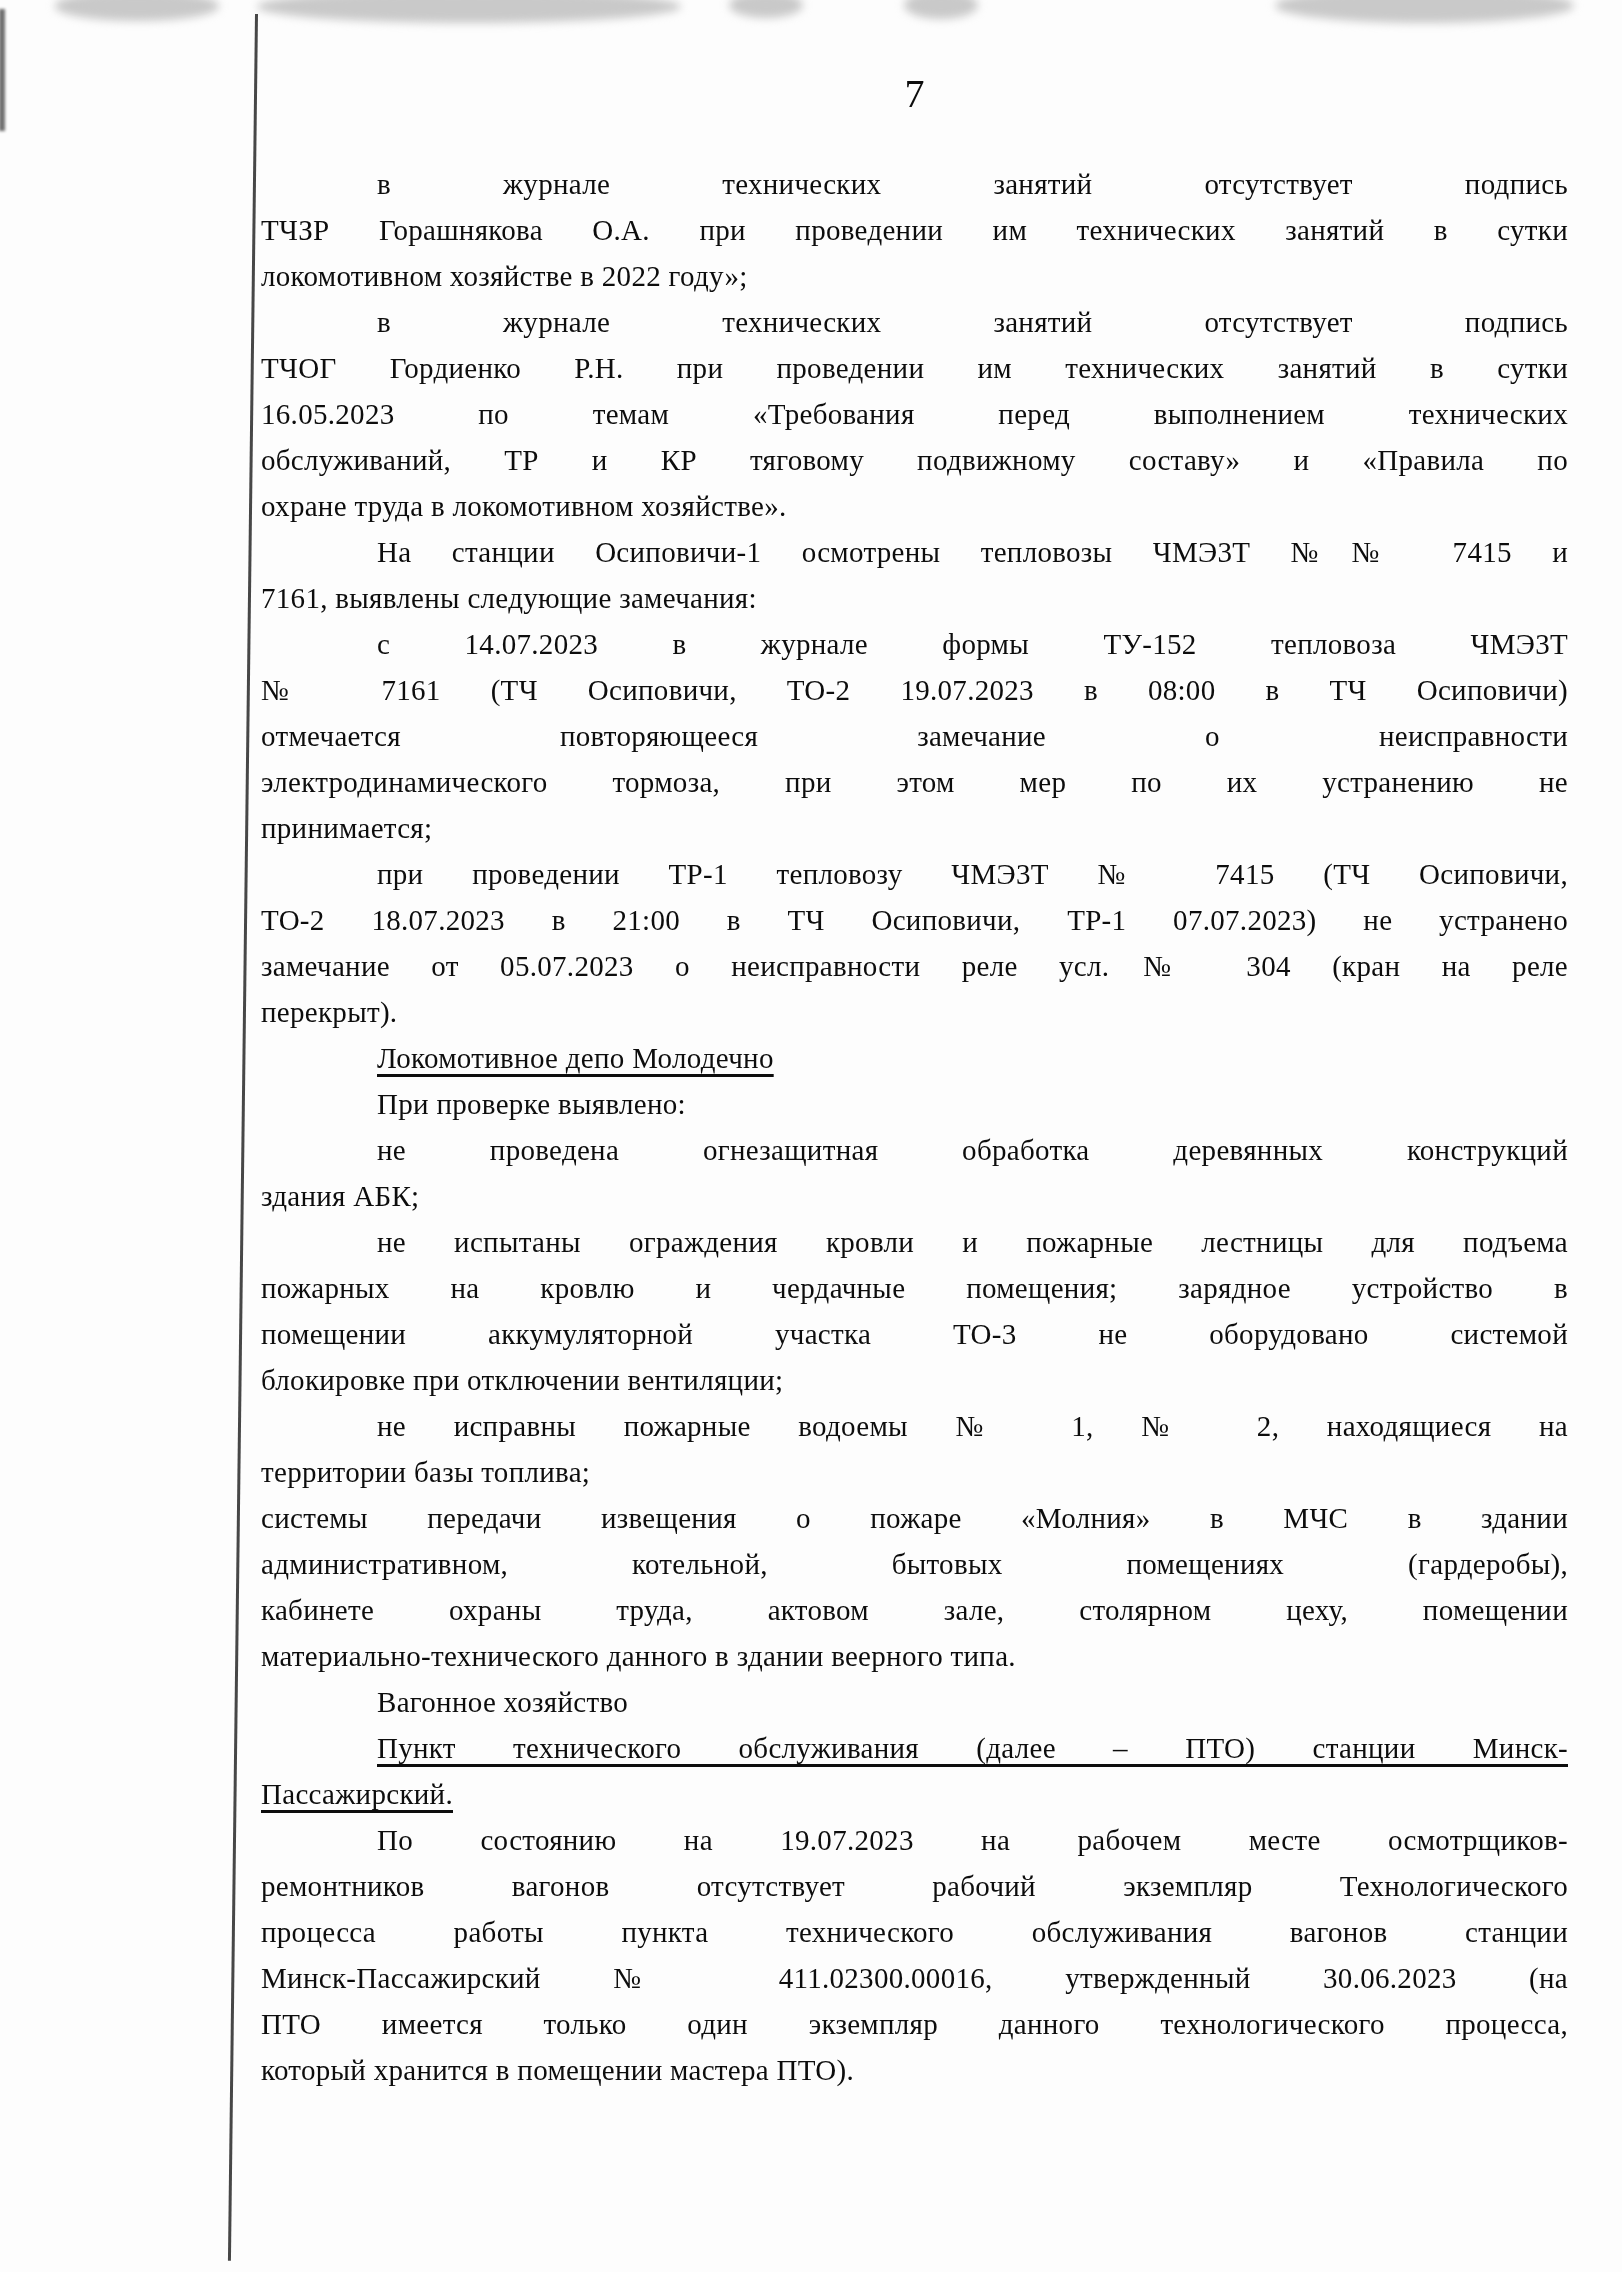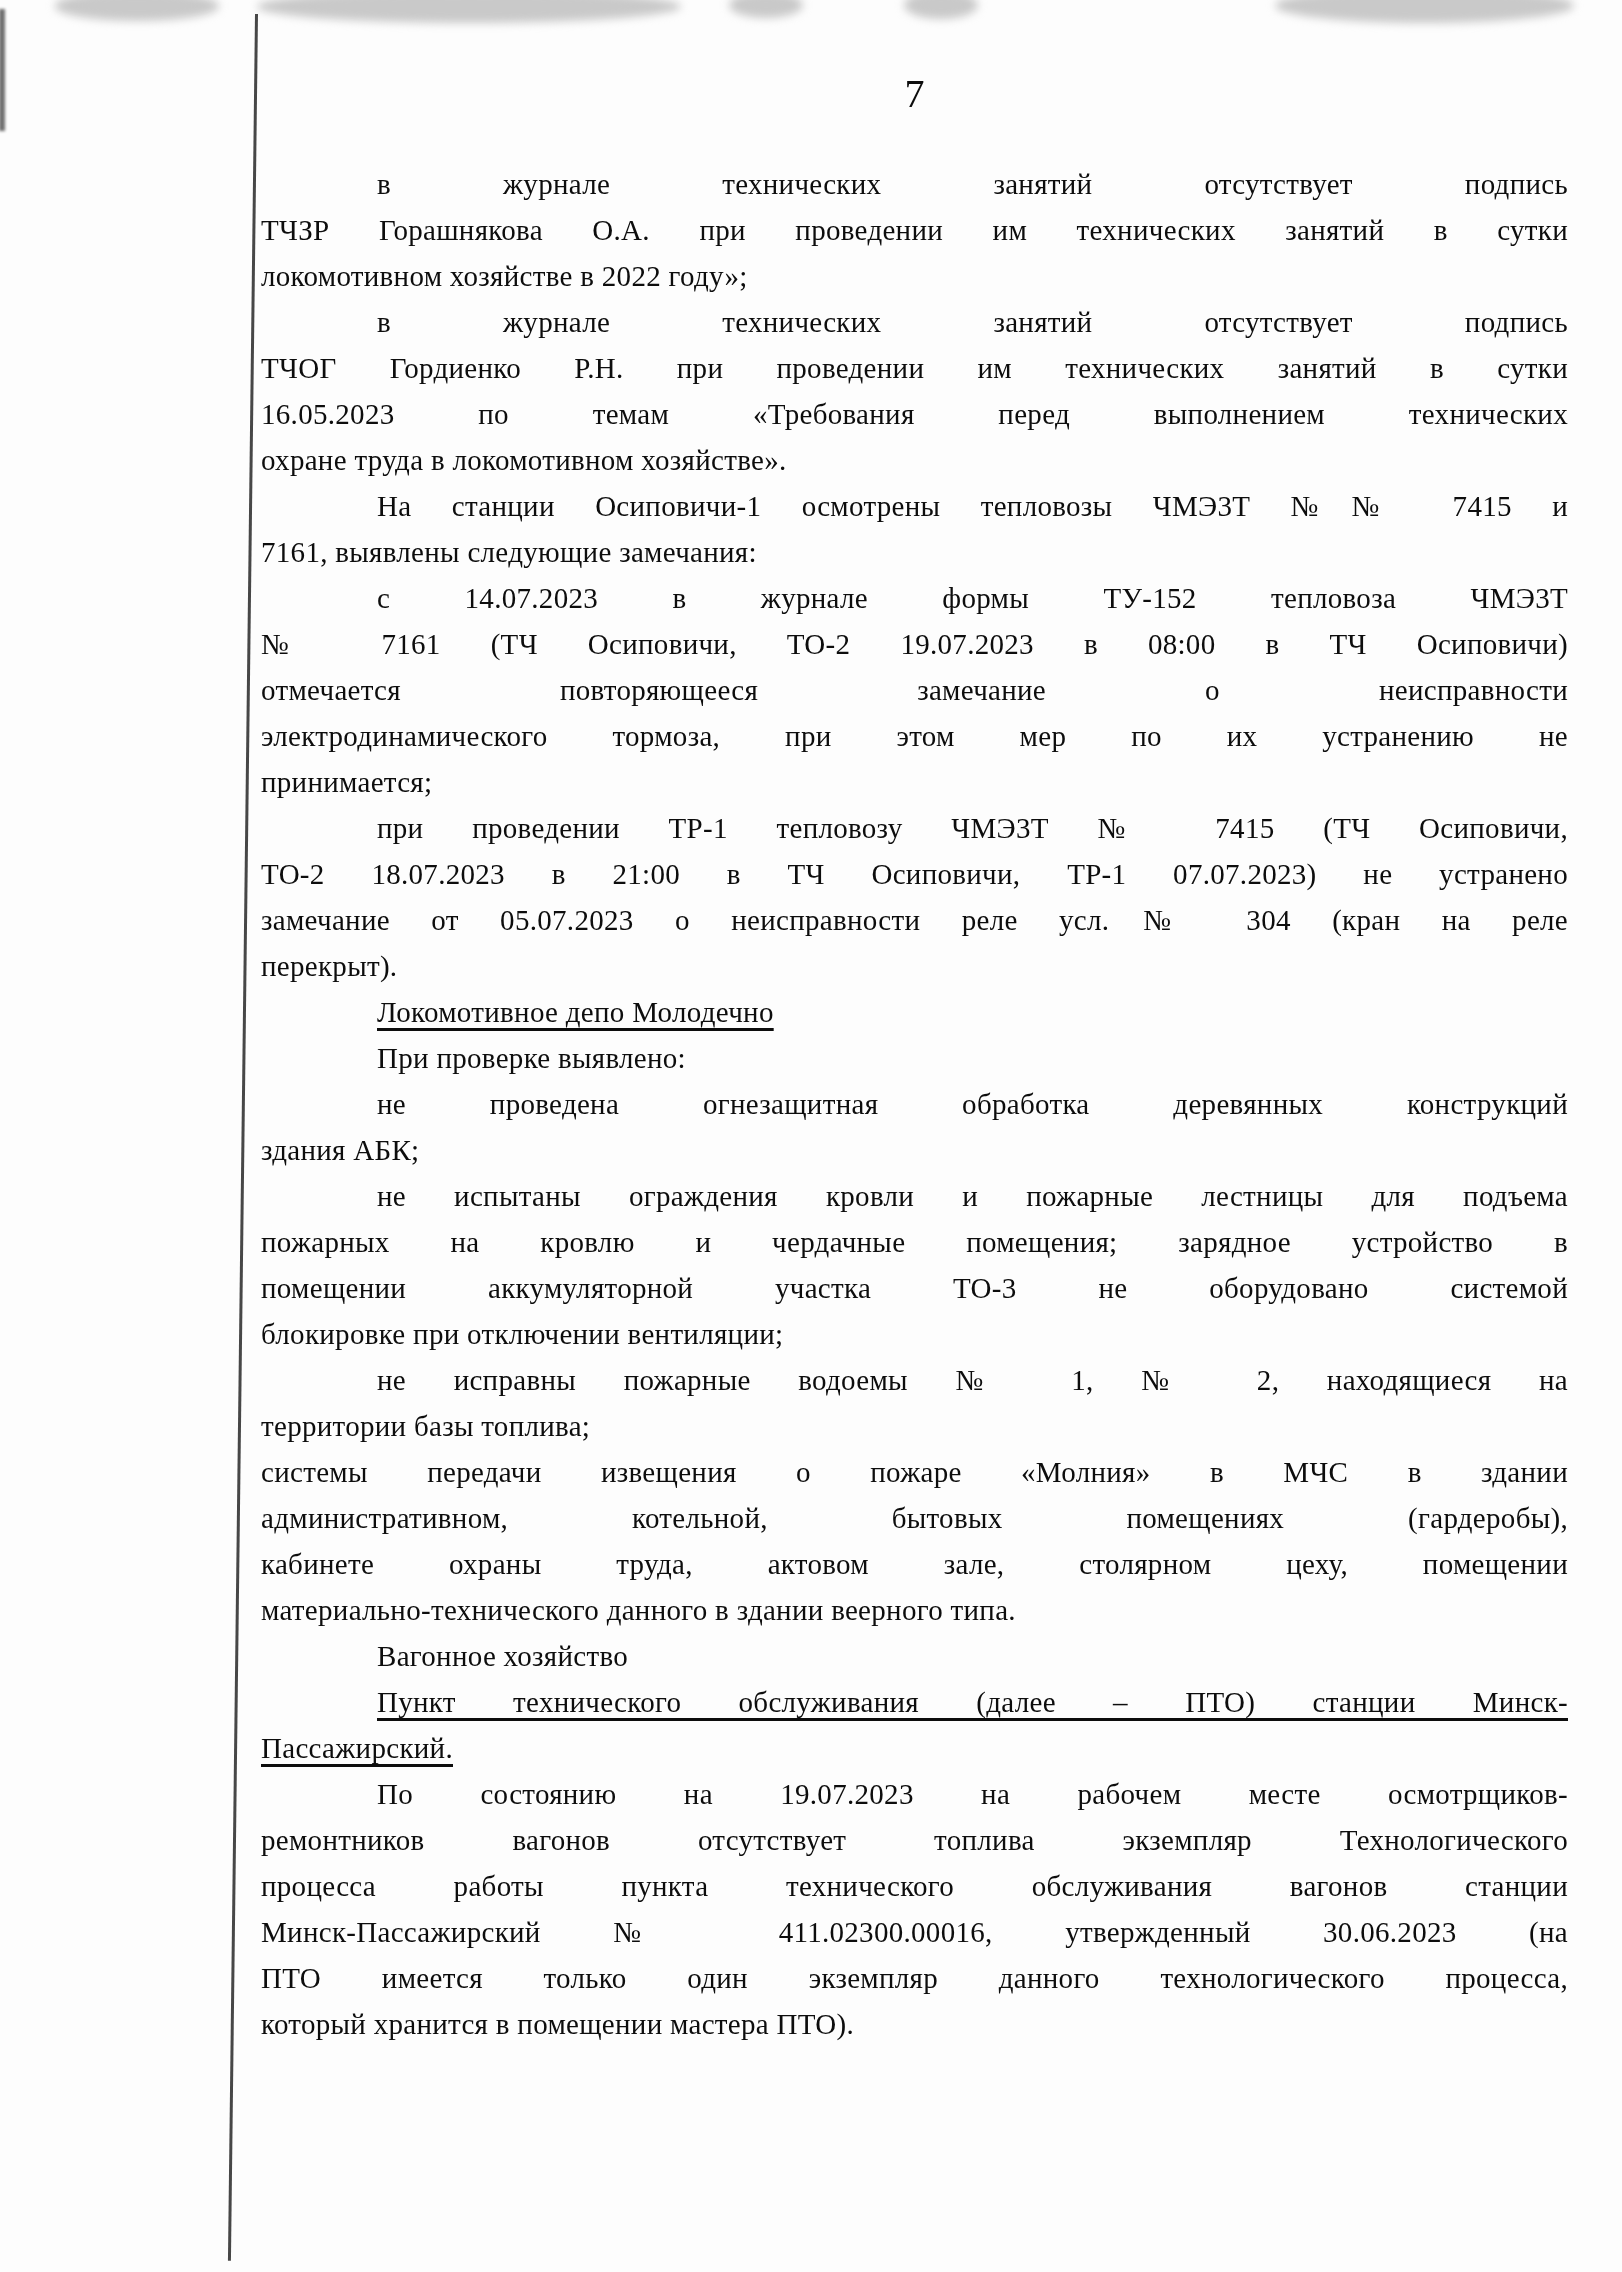--- a/index.html
+++ b/index.html
@@ -64,20 +64,21 @@
     <div class="para">
       <div class="ln i">в журнале технических занятий отсутствует подпись</div>
       <div class="ln">ТЧЗР Горашнякова О.А. при проведении им технических занятий в сутки</div>
       <div class="ln l">локомотивном хозяйстве в 2022 году»;</div>
     </div>
 
     <div class="para">
       <div class="ln i">в журнале технических занятий отсутствует подпись</div>
       <div class="ln">ТЧОГ Гордиенко Р.Н. при проведении им технических занятий в сутки</div>
       <div class="ln">16.05.2023 по темам «Требования перед выполнением технических</div>
+      <div class="ln">обслуживаний, ТР и КР тяговому подвижному составу» и «Правила по</div>
       <div class="ln l">охране труда в локомотивном хозяйстве».</div>
     </div>
 
     <div class="para">
       <div class="ln i">На станции Осиповичи-1 осмотрены тепловозы ЧМЭ3Т №№ 7415 и</div>
       <div class="ln l">7161, выявлены следующие замечания:</div>
     </div>
 
     <div class="para">
       <div class="ln i">с 14.07.2023 в журнале формы ТУ-152 тепловоза ЧМЭ3Т</div>
@@ -130,21 +131,21 @@
       <div class="ln i l b">Вагонное хозяйство</div>
     </div>
 
     <div class="para">
       <div class="ln i u">Пункт технического обслуживания (далее – ПТО) станции Минск-</div>
       <div class="ln l u">Пассажирский.</div>
     </div>
 
     <div class="para">
       <div class="ln i">По состоянию на 19.07.2023 на рабочем месте осмотрщиков-</div>
-      <div class="ln">ремонтников вагонов отсутствует топлива экземпляр Технологического</div>
+      <div class="ln">ремонтников вагонов отсутствует рабочий экземпляр Технологического</div>
       <div class="ln">процесса работы пункта технического обслуживания вагонов станции</div>
       <div class="ln">Минск-Пассажирский № 411.02300.00016, утвержденный 30.06.2023 (на</div>
       <div class="ln">ПТО имеется только один экземпляр данного технологического процесса,</div>
       <div class="ln l">который хранится в помещении мастера ПТО).</div>
     </div>
 
   </div>
 </div>
 
 

